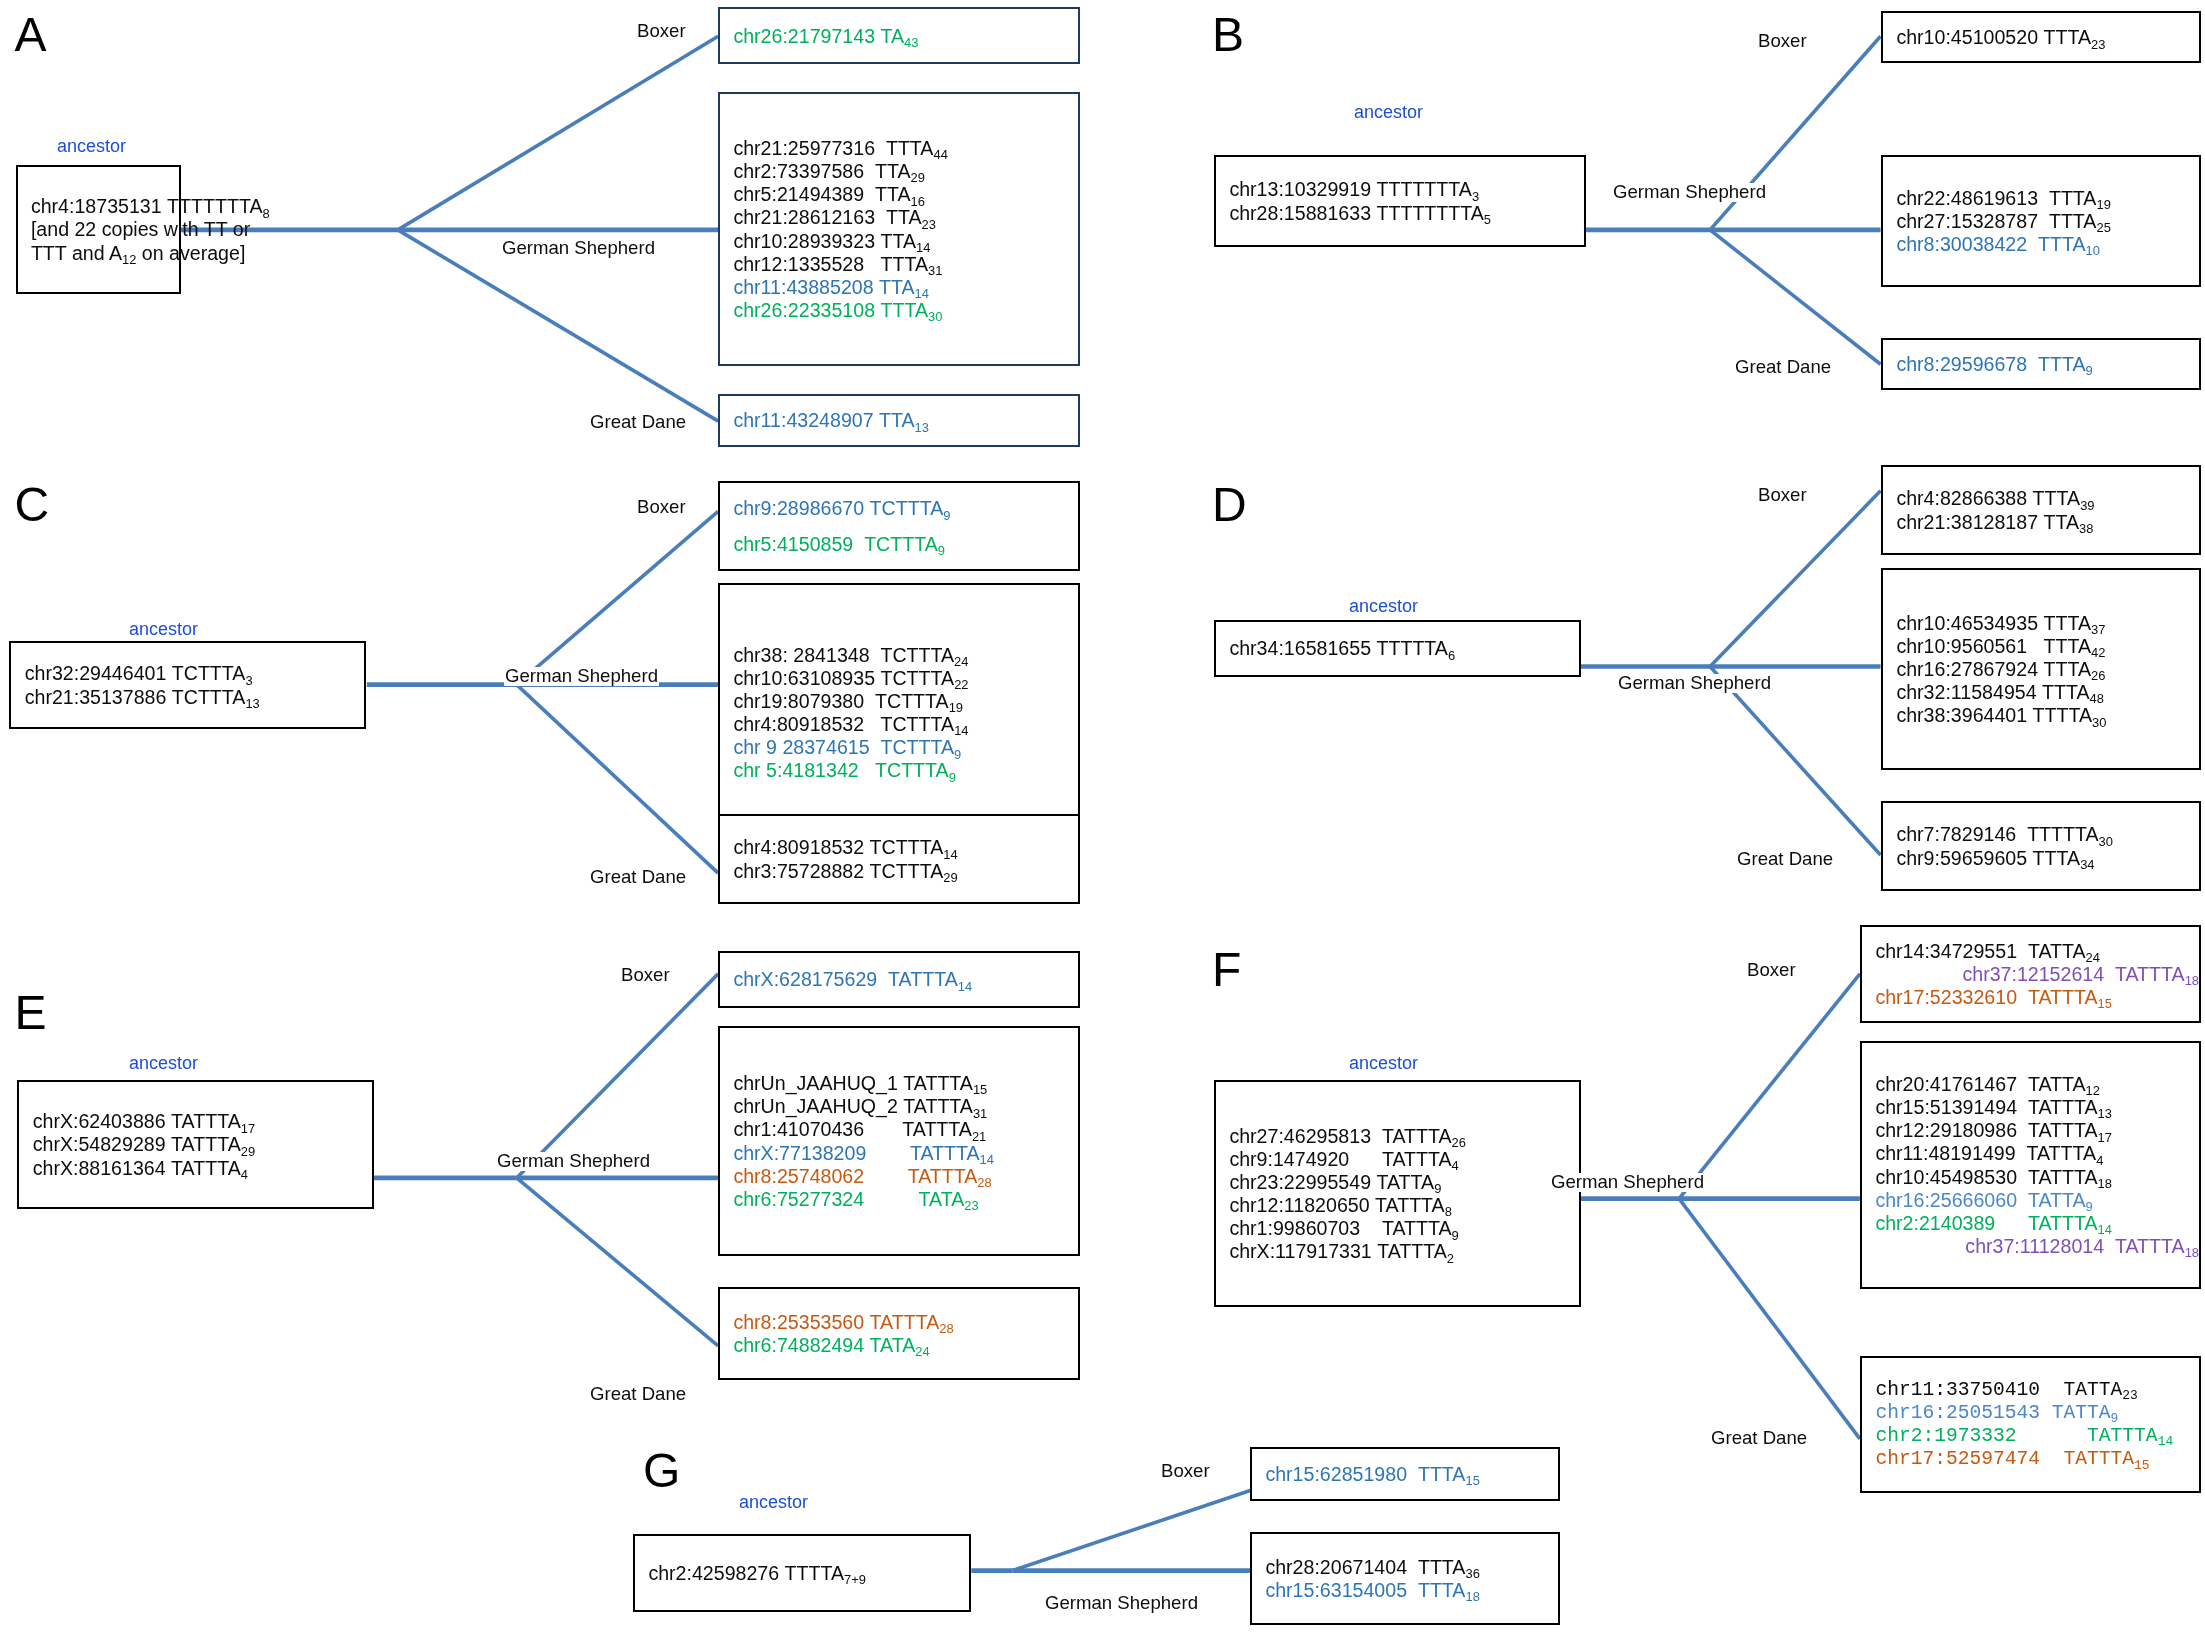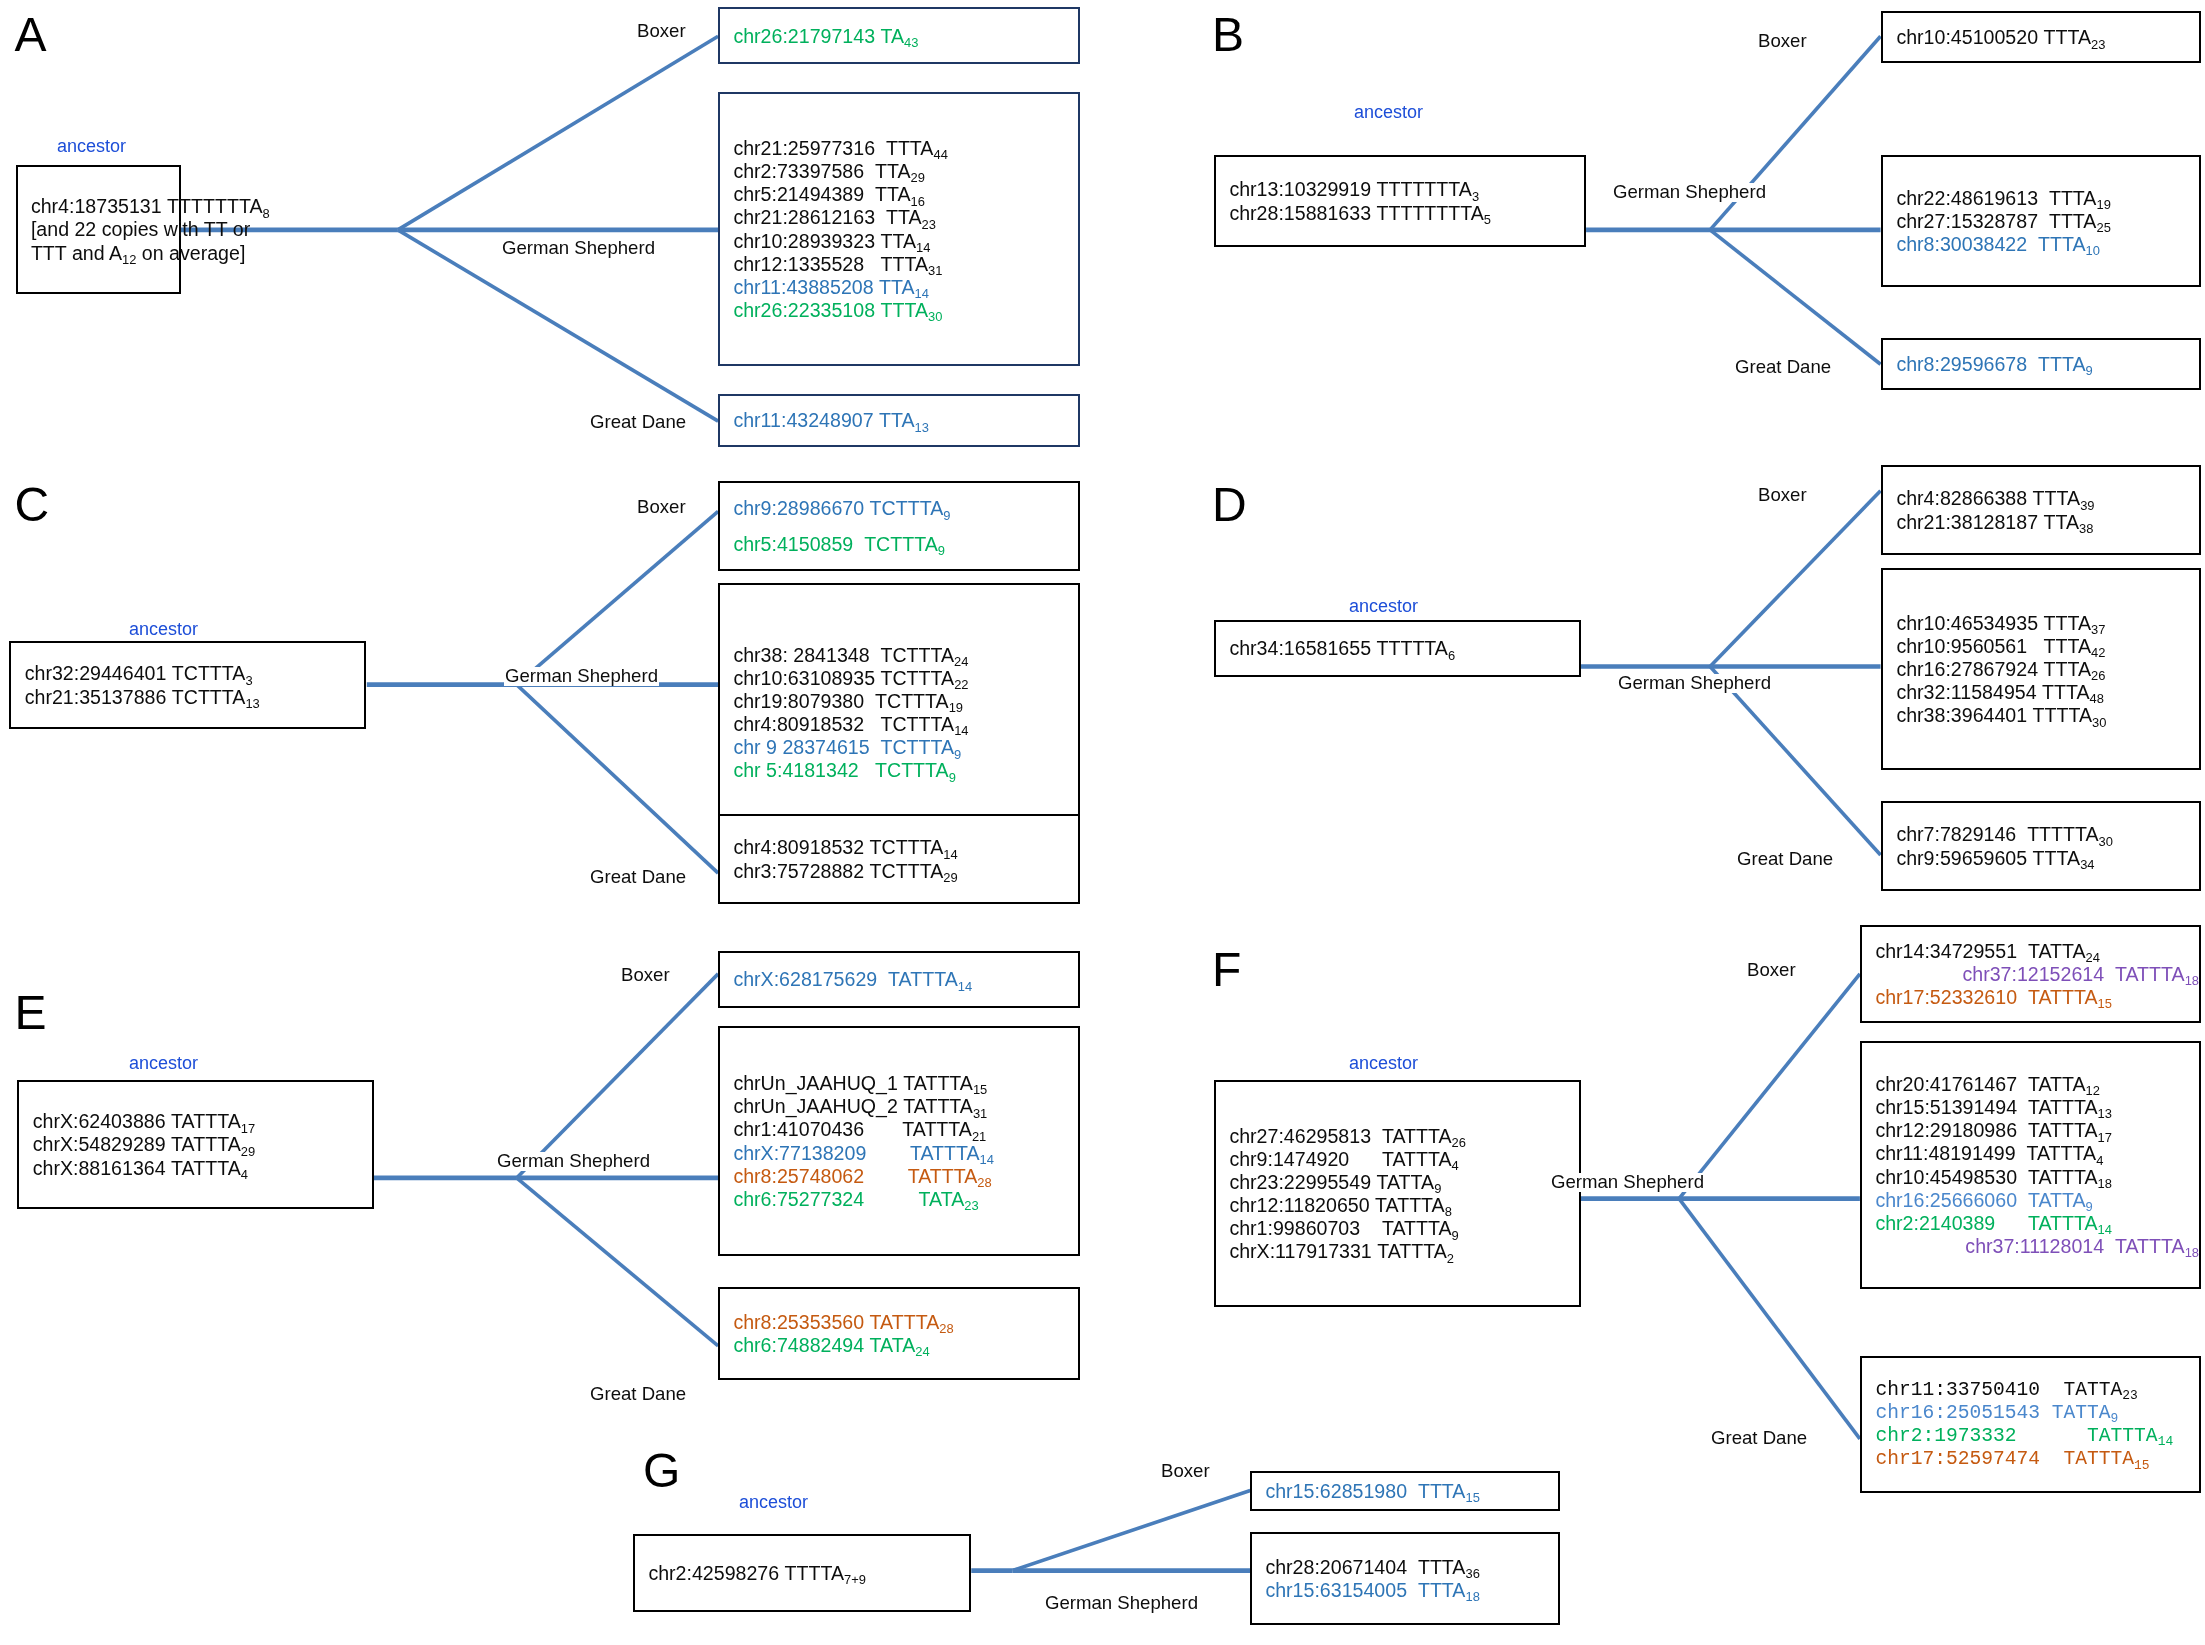--- a/index.html
+++ b/index.html
@@ -292,21 +292,21 @@
 
 <div class="panel">
   <div class="plabel" style="left:643px;top:1447px;">G</div>
   <div class="cap" style="left:739px;top:1493px;">ancestor</div>
 
   <div class="box" style="left:633px;top:1534px;width:338px;height:78px;">
     <div class="row k"><span>chr2:42598276</span>&nbsp;<span>TTTTA</span><sub>7+9</sub></div>
   </div>
 
   <div class="branch" style="left:1160px;top:1462px;">Boxer</div>
-  <div class="box" style="left:1250px;top:1447px;width:310px;height:40px;margin-top:24px;">
+  <div class="box" style="left:1250px;top:1447px;width:310px;height:54px;">
     <div class="row b"><span>chr15:62851980</span>&nbsp;&nbsp;<span>TTTA</span><sub>15</sub></div>
   </div>
 
   <div class="branch" style="left:1044px;top:1594px;">German Shepherd</div>
   <div class="box" style="left:1250px;top:1532px;width:310px;height:93px;">
     <div class="row k"><span>chr28:20671404</span>&nbsp;&nbsp;<span>TTTA</span><sub>36</sub></div>
     <div class="row b"><span>chr15:63154005</span>&nbsp;&nbsp;<span>TTTA</span><sub>18</sub></div>
   </div>
 </div>
 

